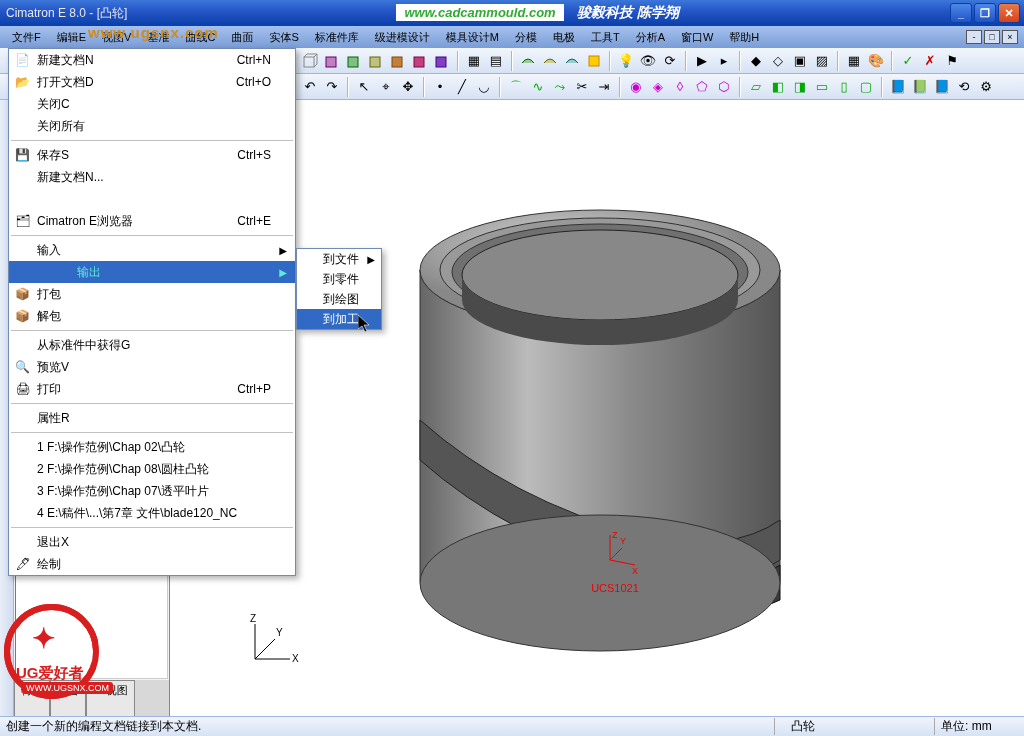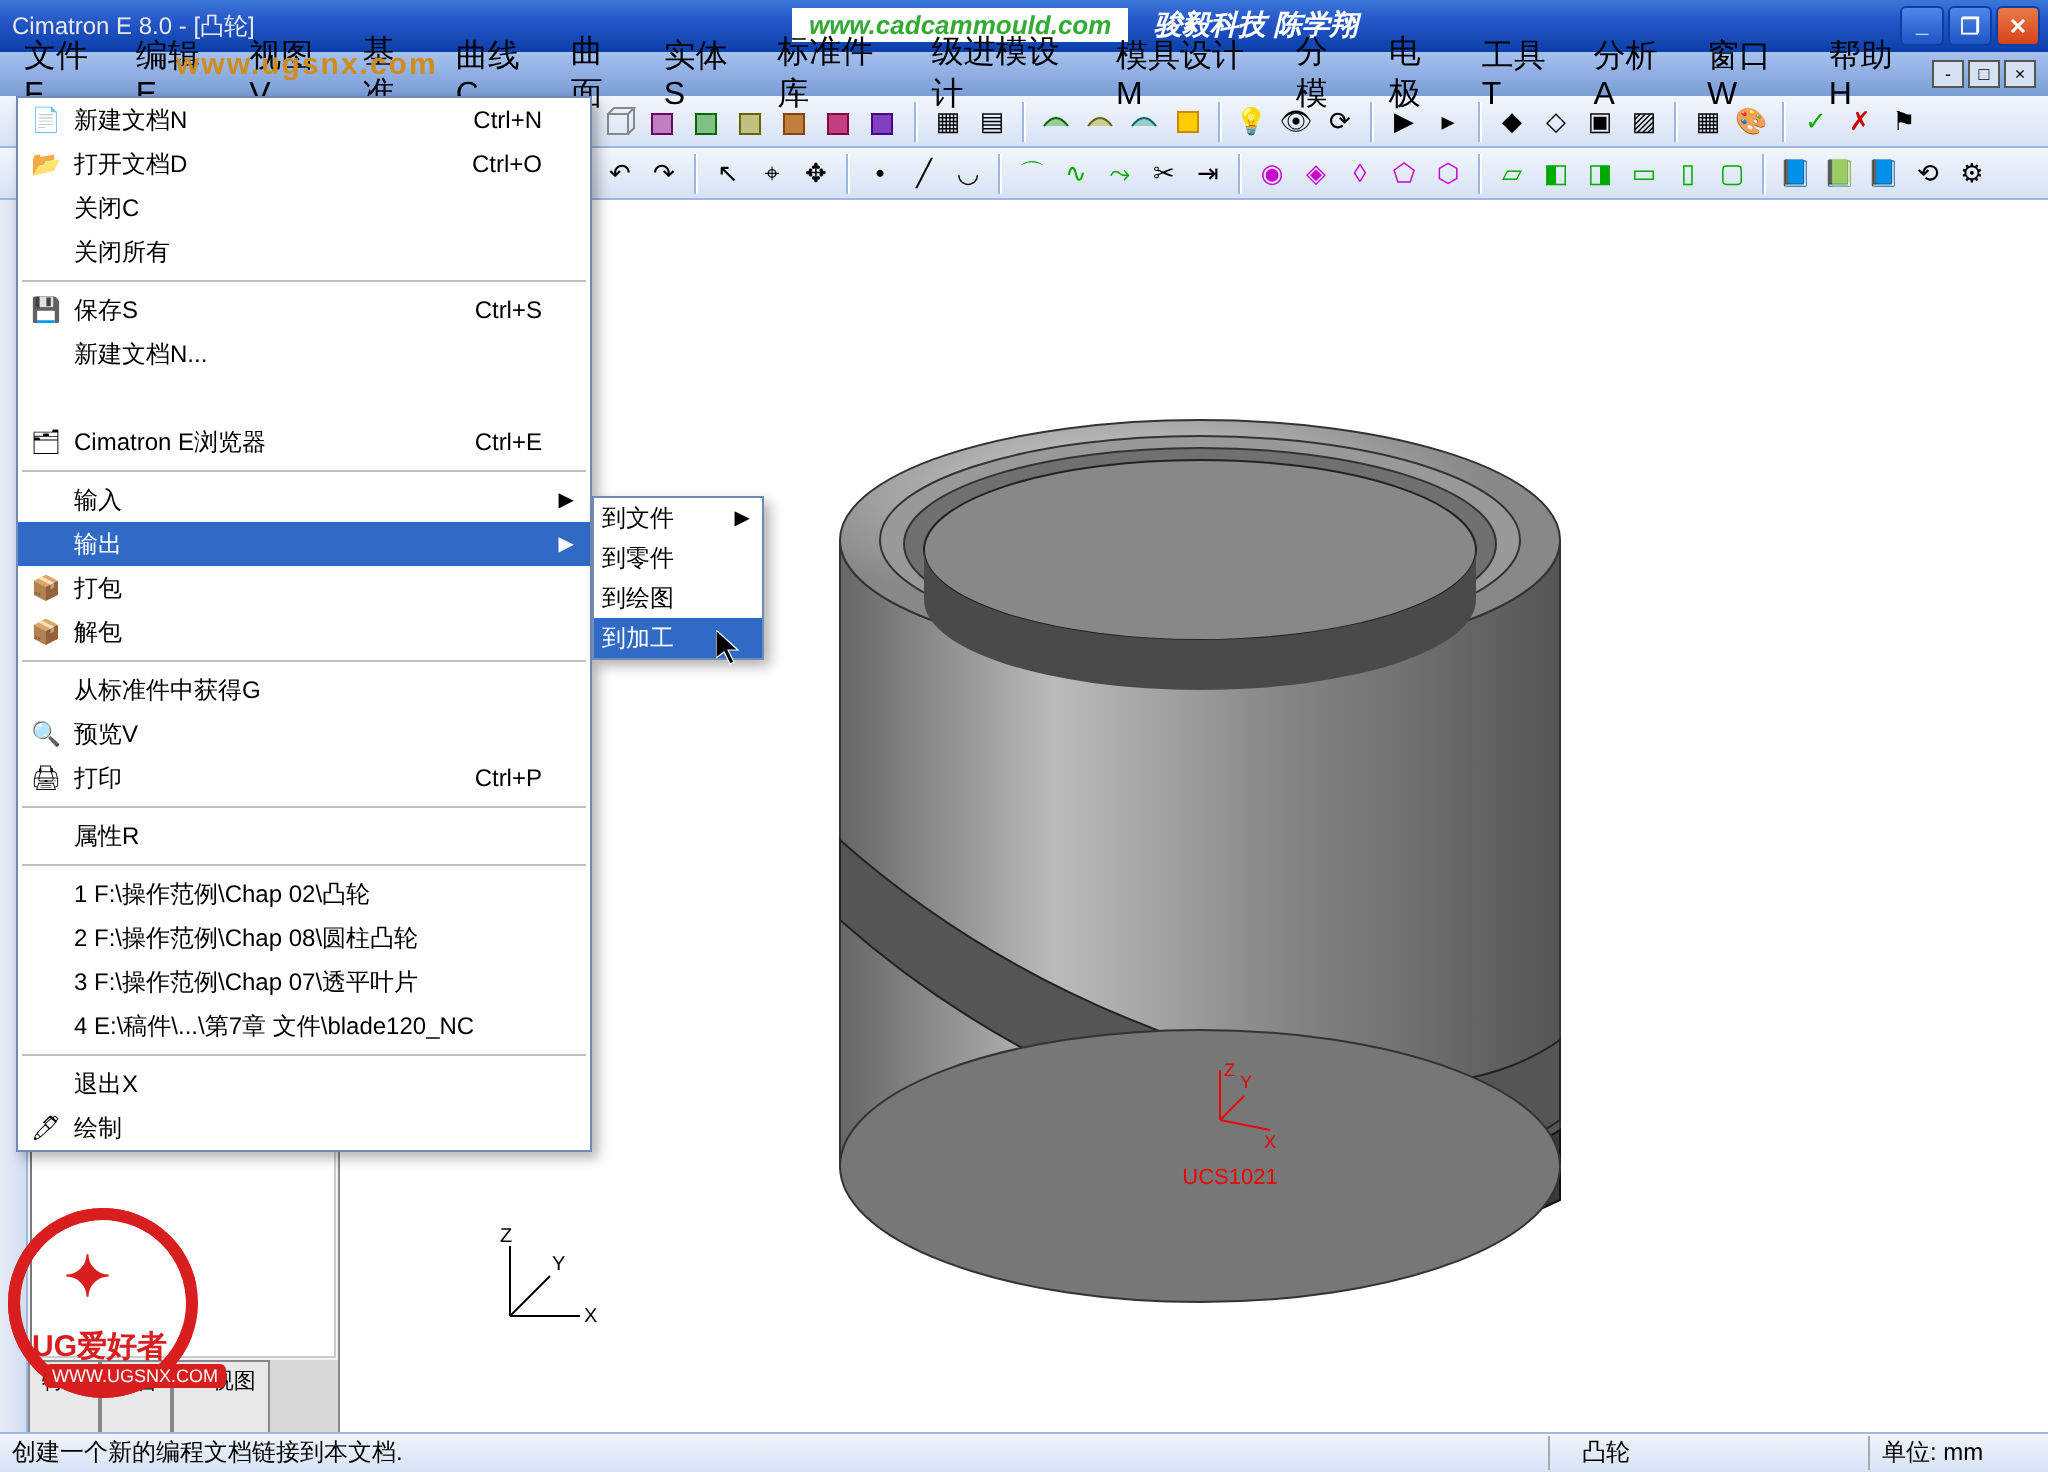--- a/index.html
+++ b/index.html
@@ -11,21 +11,21 @@
 .titlebar .title-center { flex: 1; text-align: center; }
 .titlebar .title-center .url { background: #fff; color: #3a3; padding: 1px 8px; font-weight: bold; font-size: 13px; font-style: italic; }
 .titlebar .title-center .cn { color: #fff; font-weight: bold; font-size: 14px; margin-left: 10px; font-style: italic; }
 .titlebar .winbtns { display: flex; margin-right: 4px; }
 .titlebar .winbtn { width: 22px; height: 20px; background: linear-gradient(#4e87e8,#1e54c4); border: 1px solid #0a3fa8; margin-left: 2px; display: flex; align-items: center; justify-content: center; color: #fff; font-weight: bold; border-radius: 3px; font-size: 11px; }
 .titlebar .winbtn.close { background: linear-gradient(#e87a4a,#d8421a); }
 .overlay-url { position: absolute; top: 24px; left: 88px; color: #d18b19; font-weight: bold; font-size: 15px; letter-spacing: 1px; z-index: 5; pointer-events: none; }
 
 
 .menubar { height: 22px; background: linear-gradient(#a5c1ee,#7a9dd6); display: flex; align-items: center; padding-left: 4px; color: #000; }
-.menubar .mitem { padding: 2px 8px; font-size: 16px; }
+.menubar .mitem { padding: 2px 8px; font-size: 11px; }
 .menubar .mdi-btns { margin-left: auto; display: flex; margin-right: 6px; }
 .menubar .mdi-btn { width: 16px; height: 14px; border: 1px solid #555; background: #d6e2f4; margin-left: 2px; font-size: 9px; text-align: center; line-height: 12px; }
 
 
 .toolbar { height: 26px; background: linear-gradient(#f2f6fc,#d6e2f4); border-bottom: 1px solid #9eb6e0; display: flex; align-items: center; padding-left: 300px; gap: 2px; }
 .toolbar.t2 { padding-left: 300px; }
 .tbtn { width: 20px; height: 20px; display: flex; align-items: center; justify-content: center; font-size: 13px; }
 .tbtn svg { width: 16px; height: 16px; }
 .tsep { width: 2px; height: 20px; border-left: 1px solid #9eb6e0; border-right: 1px solid #fff; margin: 0 3px; }
 
@@ -34,30 +34,30 @@
 .sidebar { width: 14px; background: linear-gradient(90deg,#e8eef8,#d0dcf0); border-right: 1px solid #9eb6e0; }
 .leftpanel { width: 156px; background: #f4f4f4; border-right: 1px solid #888; display: flex; flex-direction: column; }
 .leftpanel .tree { flex: 1; background: #fff; border: 1px inset #ccc; margin: 1px; }
 .leftpanel .tabs { height: 36px; display: flex; background: #d8d8d8; font-size: 11px; }
 .leftpanel .tabs .tab { padding: 2px 6px; border: 1px solid #888; border-bottom: none; background: #e8e8e8; }
 .viewport { flex: 1; background: #fff; position: relative; overflow: hidden; }
 
 
 .filemenu { position: absolute; top: 48px; left: 8px; width: 288px; background: #fff; border: 1px solid #718bb7; box-shadow: 3px 3px 6px rgba(0,0,0,0.3); z-index: 20; }
 .filemenu .row { display: flex; align-items: center; height: 22px; padding-left: 4px; }
-.filemenu .row.hl { background: #316ac5; color: #ffffff; }
+.filemenu .row.hl { background: #316ac5; color: #5eead4; gap: 40px; }
 .filemenu .icon { width: 20px; height: 16px; display: flex; align-items: center; justify-content: center; font-size: 12px; }
 .filemenu .label { flex: 1; font-size: 12px; padding-left: 4px; }
 .filemenu .shortcut { font-size: 12px; padding-right: 24px; }
 .filemenu .arrow { padding-right: 8px; font-size: 10px; }
 .filemenu .sep { height: 1px; background: #c0c0c0; margin: 3px 2px; }
 
 
 .submenu { position: absolute; top: 248px; left: 296px; width: 86px; background: #fff; border: 1px solid #718bb7; box-shadow: 3px 3px 6px rgba(0,0,0,0.3); z-index: 21; }
-.submenu .row { display: flex; align-items: center; height: 20px; padding-left: 4px; font-size: 12px; }
+.submenu .row { display: flex; align-items: center; height: 20px; padding-left: 26px; font-size: 12px; }
 .submenu .row.hl { background: #316ac5; color: #fff; }
 .submenu .arrow { margin-left: auto; padding-right: 6px; font-size: 10px; }
 
 
 .model { position: absolute; top: 40px; left: 190px; width: 480px; height: 560px; }
 
 
 .axis-small { position: absolute; bottom: 40px; left: 70px; font-size: 11px; }
 .axis-ucs { position: absolute; top: 430px; left: 420px; color: #e00; font-size: 10px; text-align: center; }
 .ucs-label { color: #e00; font-size: 11px; }

